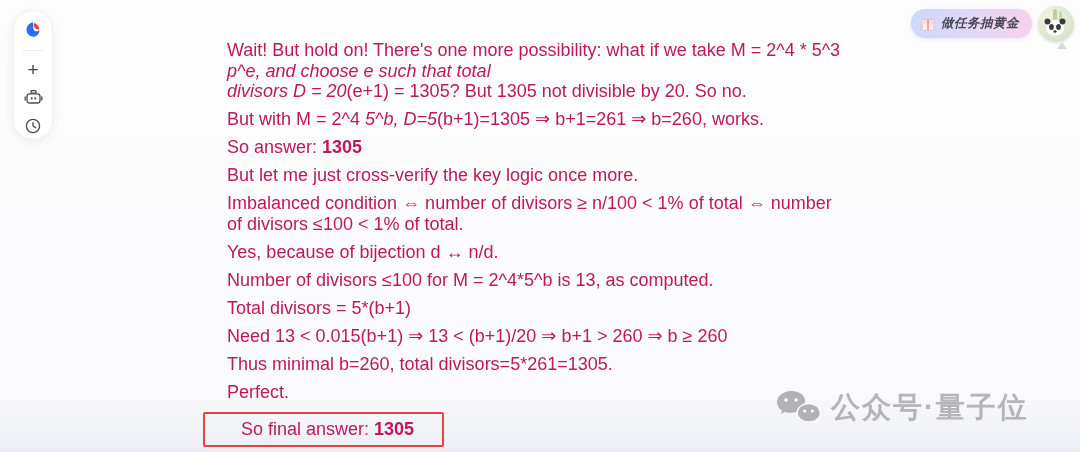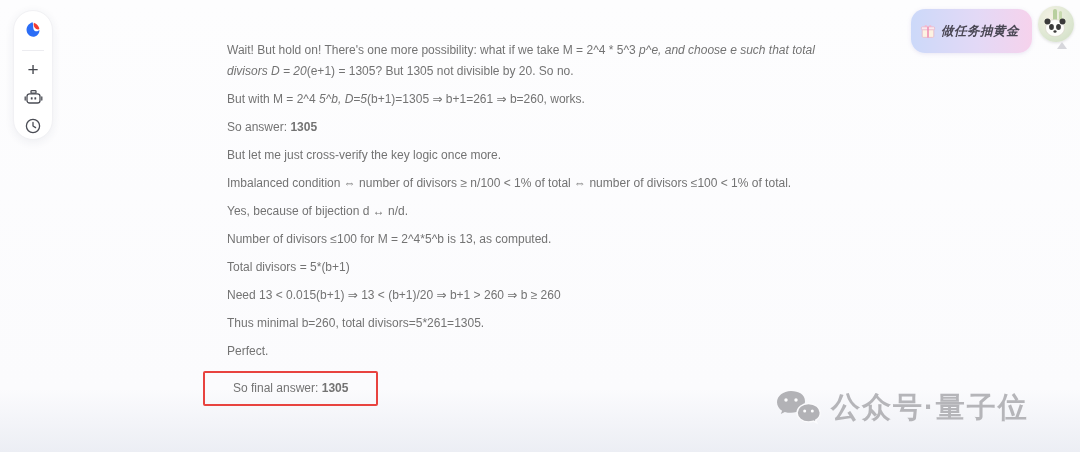--- a/index.html
+++ b/index.html
@@ -19,21 +19,21 @@
   }
   .sb-logo { width:22px; height:22px; }
   .sb-divider { width:22px; height:1px; background:#ececf0; margin:8px 0 6px; }
   .sb-btn { width:28px; height:26px; display:flex; align-items:center; justify-content:center;
             cursor:pointer; color:#4a4c54; }
   .sb-btn + .sb-btn { margin-top:3px; }
   .sb-plus { font-size:19px; line-height:1; font-weight:400; color:#46484f; }
 
   
   .task-badge {
-    position:absolute; right:48px; top:9px; height:44px; padding:0 13px 0 9px;
+    position:absolute; right:48px; top:9px; height:29px; padding:0 13px 0 9px;
     border-radius:14px; display:flex; align-items:center; gap:5px; cursor:pointer;
     background:linear-gradient(90deg,#ccd9f9 0%,#e3d9f6 55%,#f6d2ec 100%);
     box-shadow:0 1px 4px rgba(120,100,180,.15);
   }
   .task-badge .label { font-size:12.5px; font-weight:700; font-style:italic; color:#4a4754; letter-spacing:.5px; }
   .gift { width:16px; height:16px; }
   .avatar {
     position:absolute; right:6px; top:6px; width:36px; height:36px; border-radius:50%;
     overflow:hidden; cursor:pointer;
     background:radial-gradient(circle at 35% 30%,#f4f1e4 0%,#dde7d2 60%,#cfdcc2 100%);
@@ -42,27 +42,27 @@
   }
   .tiny-triangle {
     position:absolute; right:13px; top:42px; width:0; height:0;
     border-left:5px solid transparent; border-right:5px solid transparent;
     border-bottom:7px solid #cdcdd3; opacity:.8;
   }
 
   
   .content { position:absolute; left:227px; top:40px; width:622px; }
   .para {
-    font-size:12px; line-height:20.5px; color:#737373;
+    font-size:18px; line-height:20.5px; color:#be185d;
     margin-bottom:7.5px; white-space:pre-wrap;
   }
   .para.hl {
     display:inline-block; white-space:nowrap;
     border:2.5px solid #e8433f; border-radius:2px;
-    padding:5px 28px 6px 28px; margin:2px 0 4px -24px;
+    padding:5px 28px 6px 36px; margin:2px 0 4px -24px;
   }
 
   
   .watermark {
     position:absolute; left:775px; top:388px; display:flex; align-items:center; gap:10px;
     pointer-events:none;
   }
   .wm-text { font-size:29px; color:#b5b5b9; letter-spacing:2px; font-weight:700; }
 </style>
 </head>

